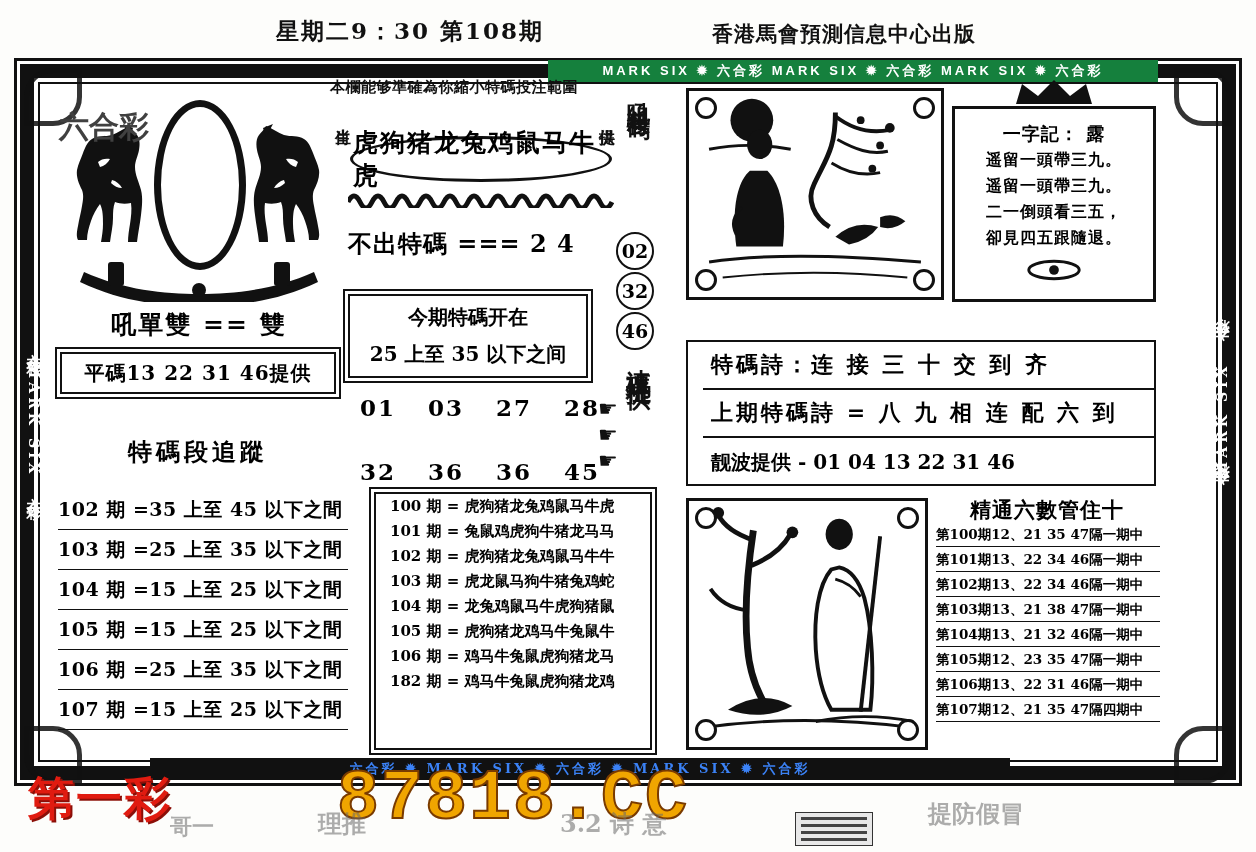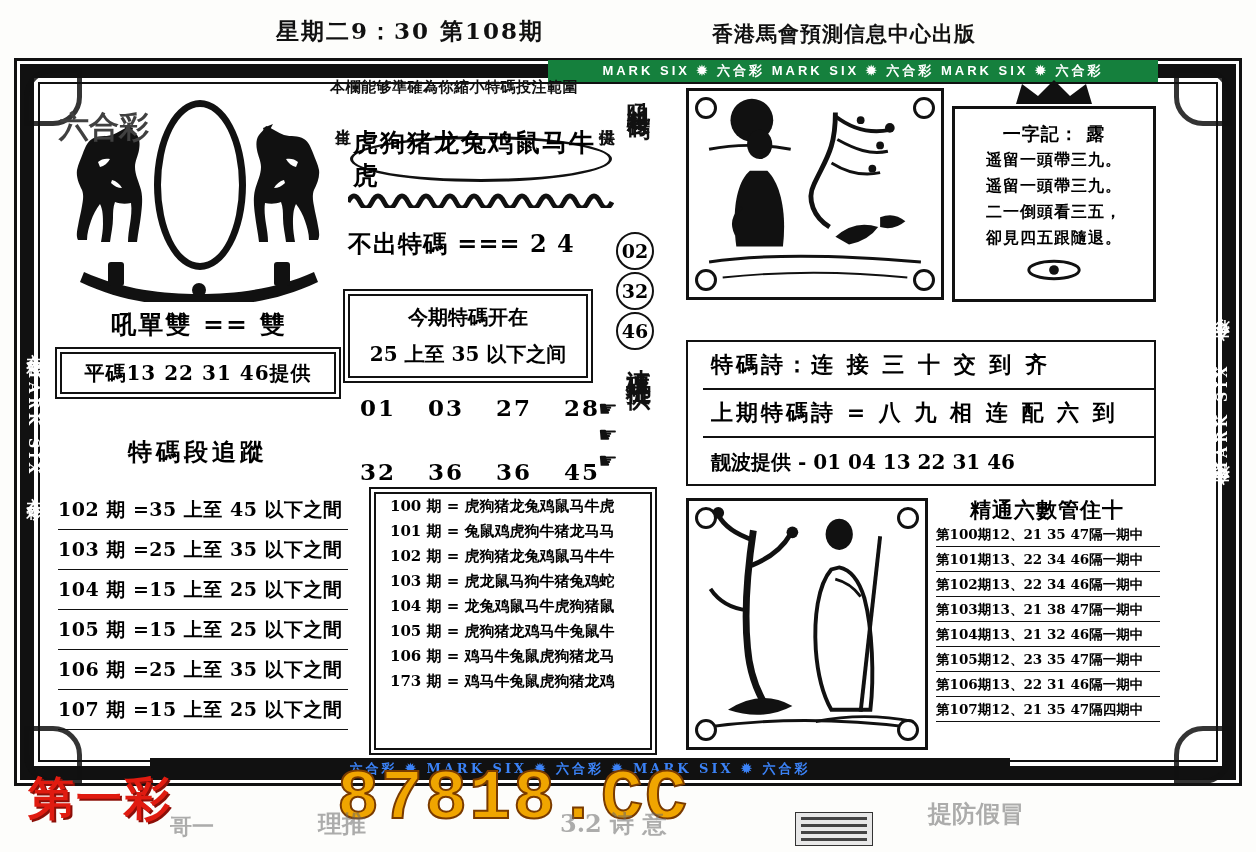--- a/index.html
+++ b/index.html
@@ -393,21 +393,21 @@
   <div class="hands">☛<br>☛<br>☛</div>
 
   <div class="box dbl box-zt">
     <div class="zrow">100 期 = 虎狗猪龙兔鸡鼠马牛虎</div>
     <div class="zrow">101 期 = 兔鼠鸡虎狗牛猪龙马马</div>
     <div class="zrow">102 期 = 虎狗猪龙兔鸡鼠马牛牛</div>
     <div class="zrow">103 期 = 虎龙鼠马狗牛猪兔鸡蛇</div>
     <div class="zrow">104 期 = 龙兔鸡鼠马牛虎狗猪鼠</div>
     <div class="zrow">105 期 = 虎狗猪龙鸡马牛兔鼠牛</div>
     <div class="zrow">106 期 = 鸡马牛兔鼠虎狗猪龙马</div>
-    <div class="zrow">173 期 = 鸡马牛兔鼠虎狗猪龙鸡</div>
+    <div class="zrow">182 期 = 鸡马牛兔鼠虎狗猪龙鸡</div>
   </div>
 
   <div class="pic pic1">
     <div class="dot" style="left:6px; top:6px;"></div>
     <div class="dot" style="right:6px; top:6px;"></div>
     <div class="dot" style="left:6px; bottom:6px;"></div>
     <div class="dot" style="right:6px; bottom:6px;"></div>
     <svg viewBox="0 0 258 212" width="100%" height="100%">
       <circle cx="64" cy="30" r="22" fill="#111"></circle>
       <path d="M20 60 Q60 52 104 60" stroke="#111" stroke-width="3" fill="none"></path>

